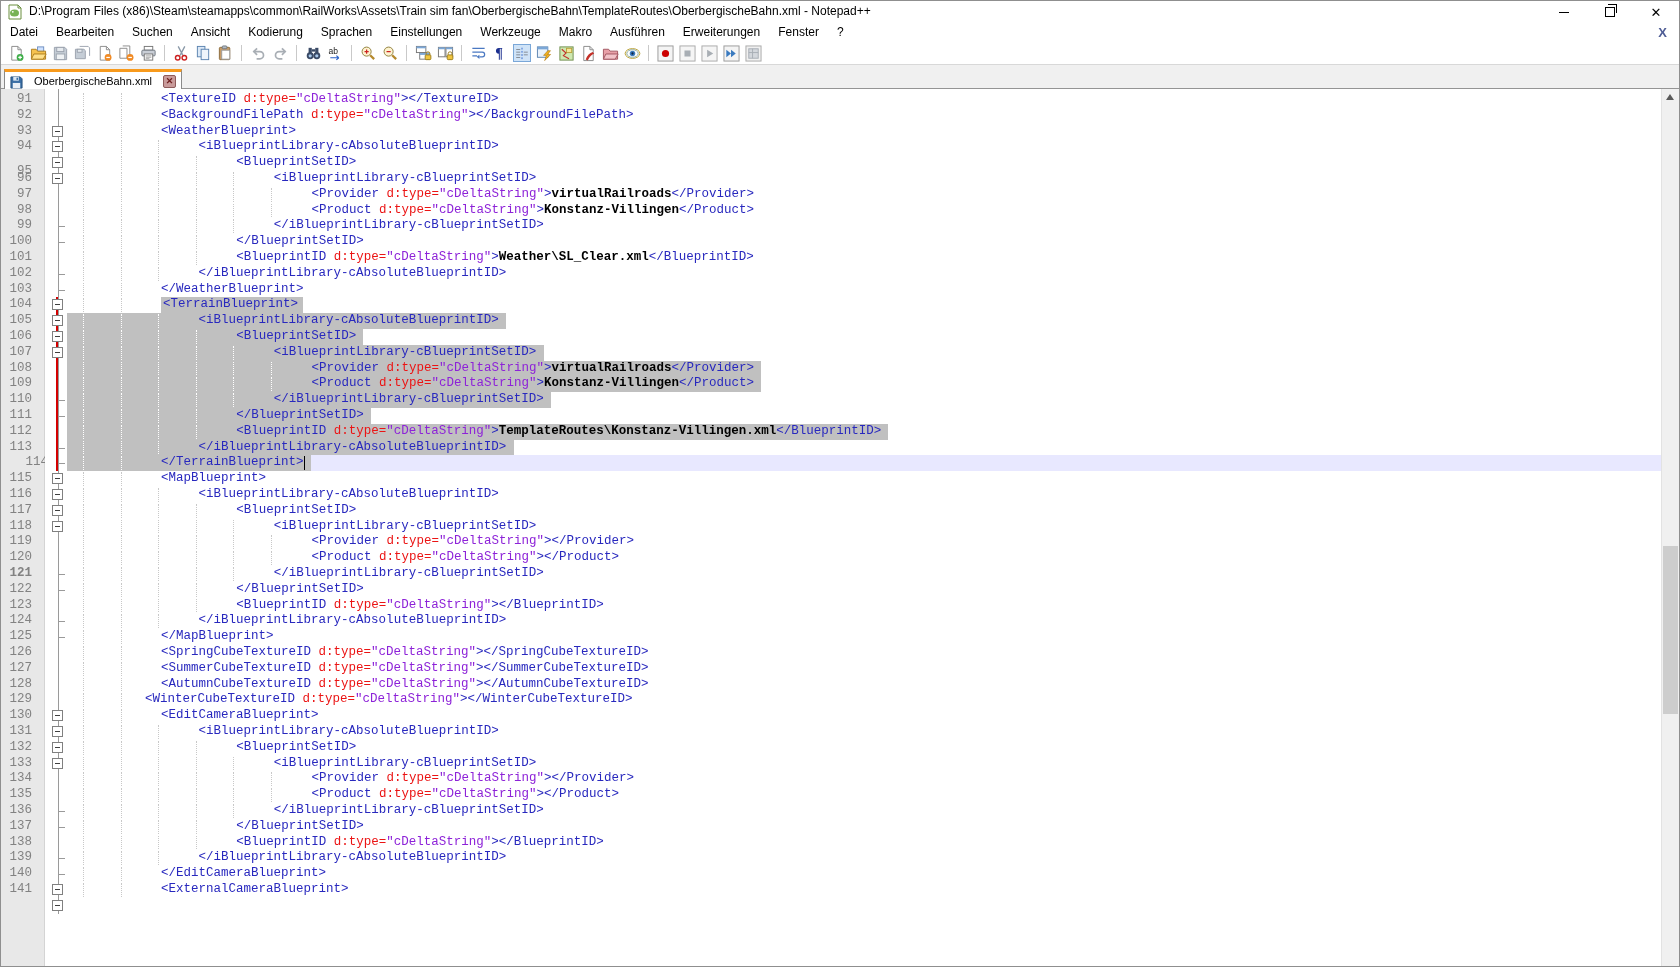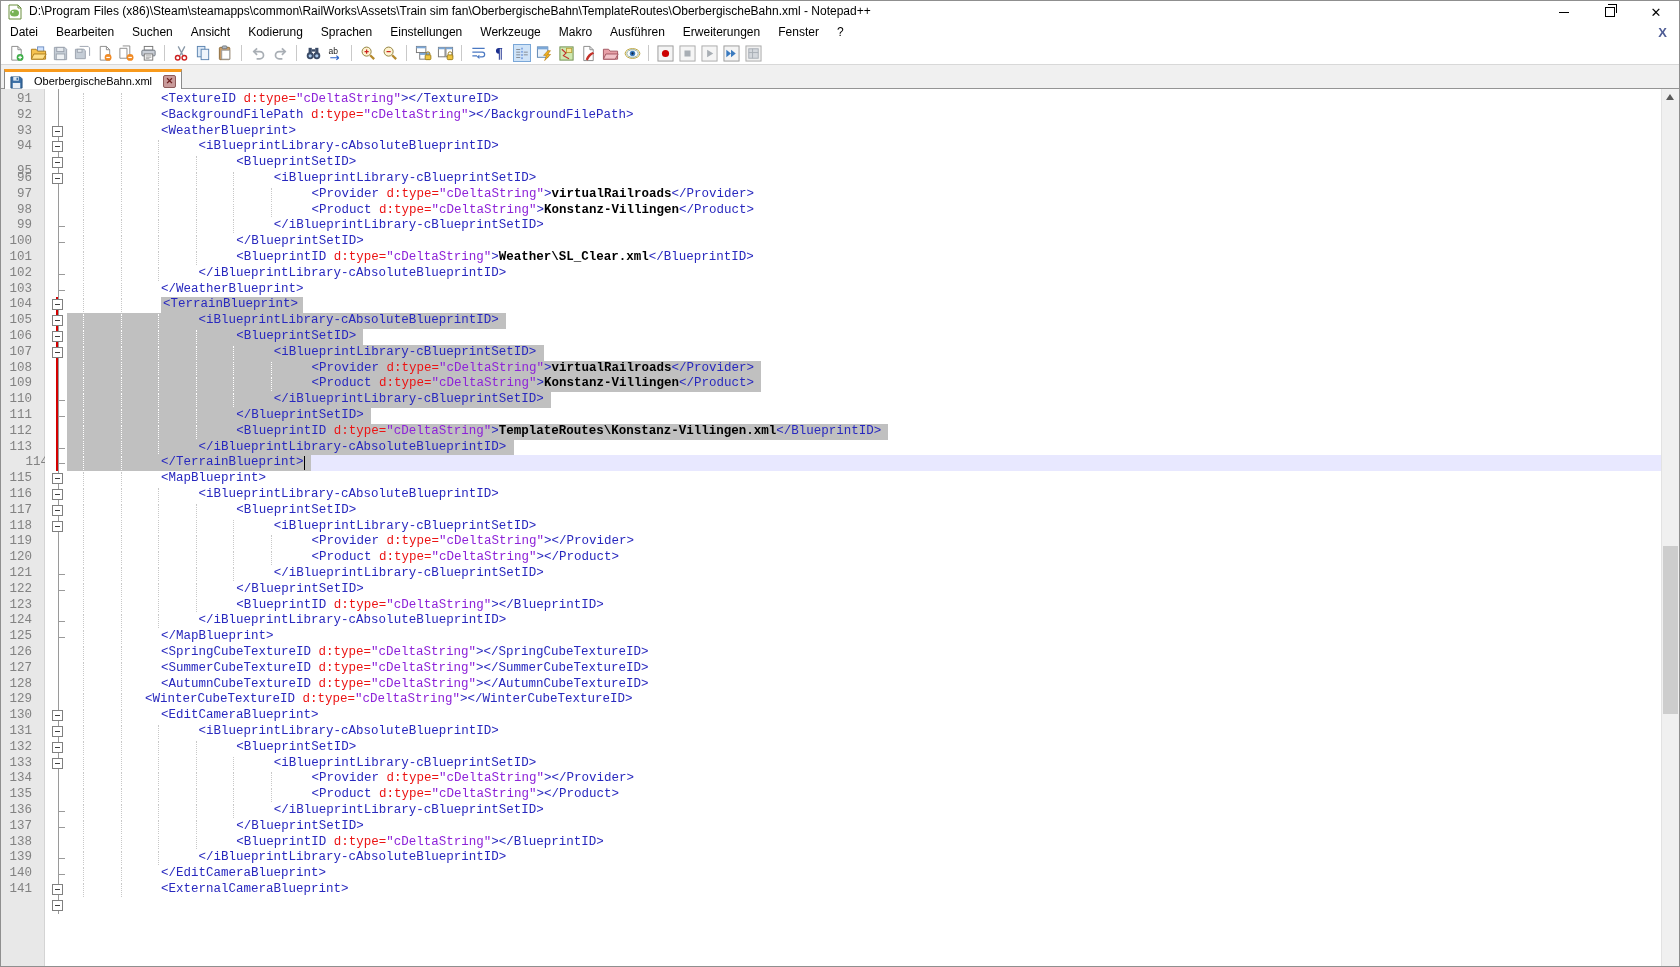--- a/index.html
+++ b/index.html
@@ -375,21 +375,21 @@
         <div class="num" style="top: 319px;">111</div>
         <div class="num" style="top: 334.8px;">112</div>
         <div class="num" style="top: 350.6px;">113</div>
         <div class="num" style="top: 366.4px; padding-left: 16px;">114</div>
         <div class="num" style="top: 382.2px;">115</div>
         <div class="num" style="top: 398px;">116</div>
         <div class="num" style="top: 413.8px;">117</div>
         <div class="num" style="top: 429.6px;">118</div>
         <div class="num" style="top: 445.4px;">119</div>
         <div class="num" style="top: 461.2px;">120</div>
-        <div class="num" style="top: 477px;">121</div>
+        <div class="num" style="top: 477px; font-weight: bold;">121</div>
         <div class="num" style="top: 492.8px;">122</div>
         <div class="num" style="top: 508.6px;">123</div>
         <div class="num" style="top: 524.4px;">124</div>
         <div class="num" style="top: 540.2px;">125</div>
         <div class="num" style="top: 556px;">126</div>
         <div class="num" style="top: 571.8px;">127</div>
         <div class="num" style="top: 587.6px;">128</div>
         <div class="num" style="top: 603.4px;">129</div>
         <div class="num" style="top: 619.2px;">130</div>
         <div class="num" style="top: 635px;">131</div>

